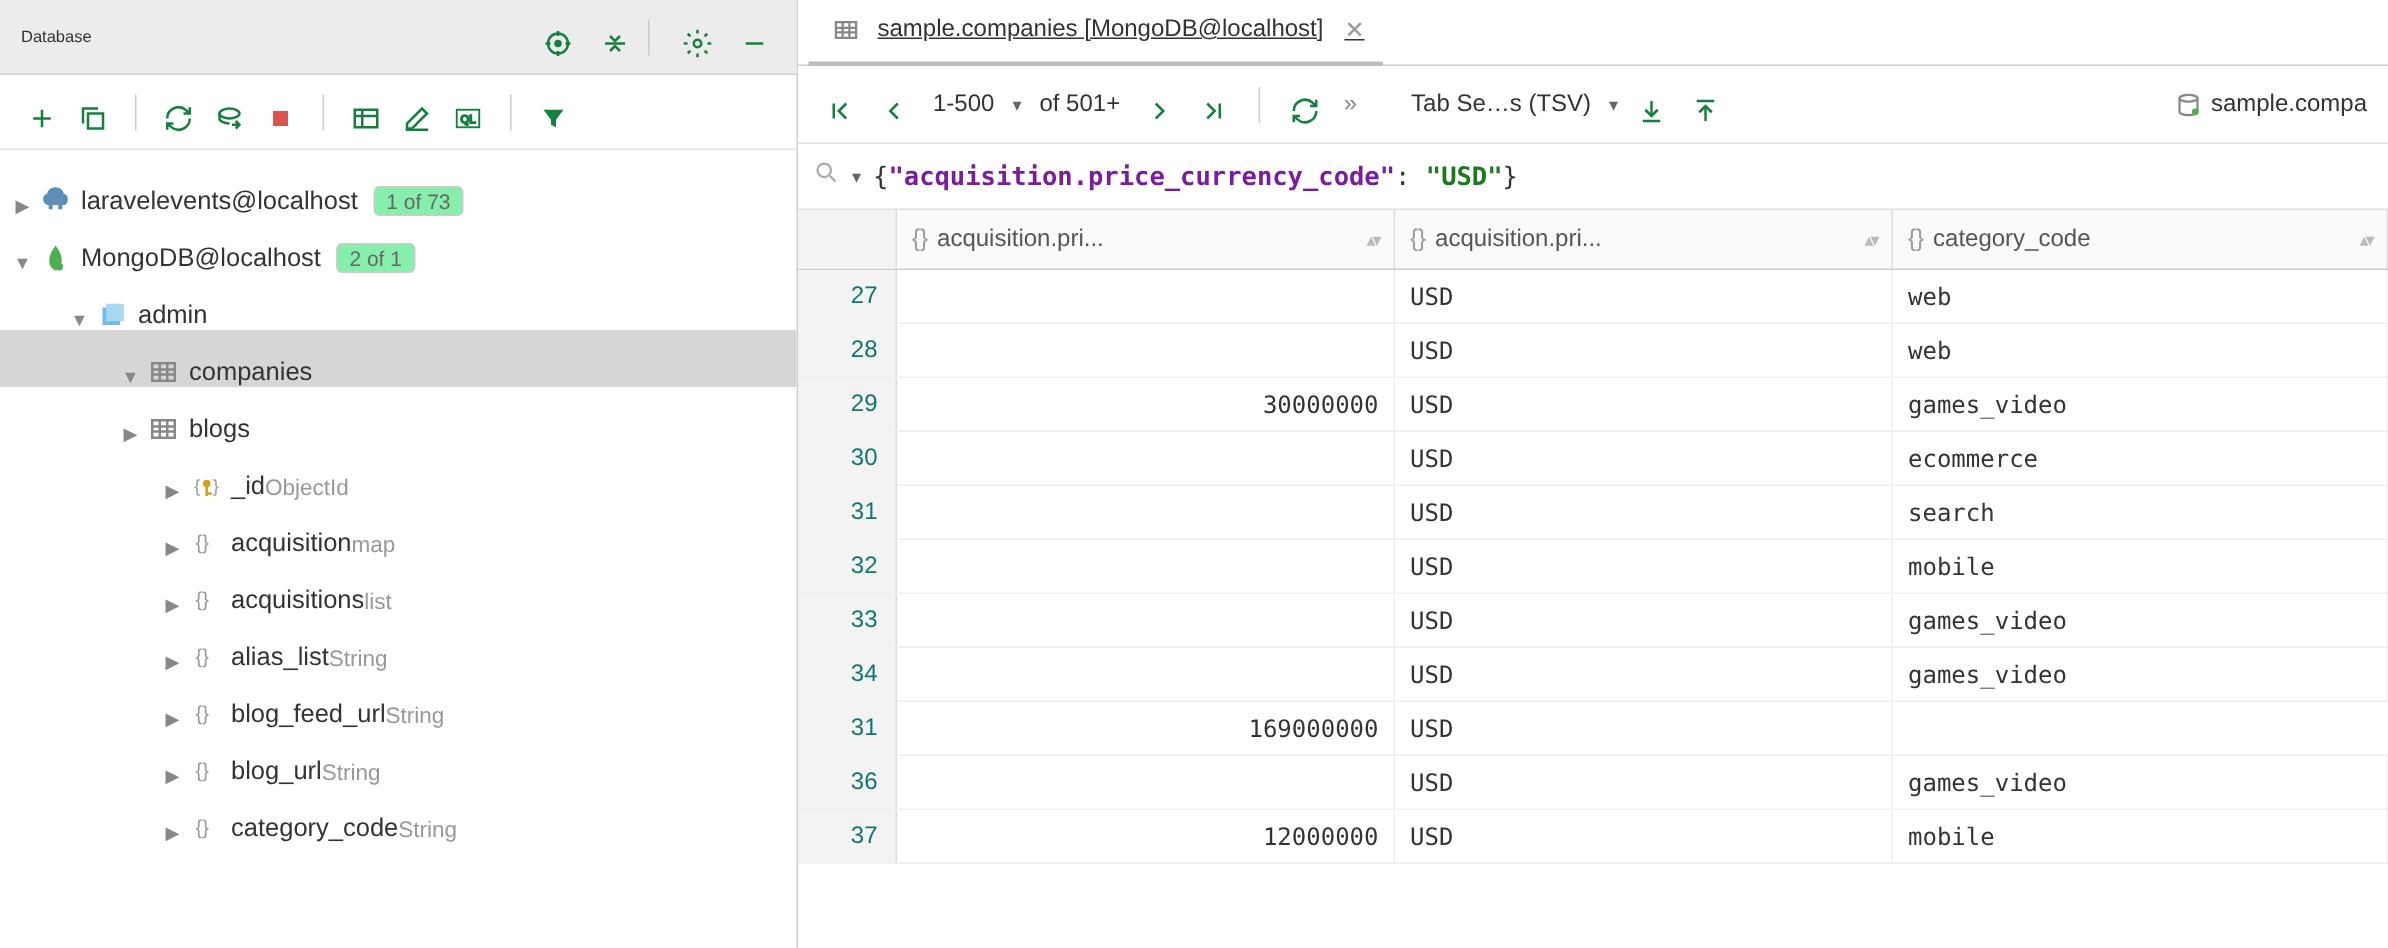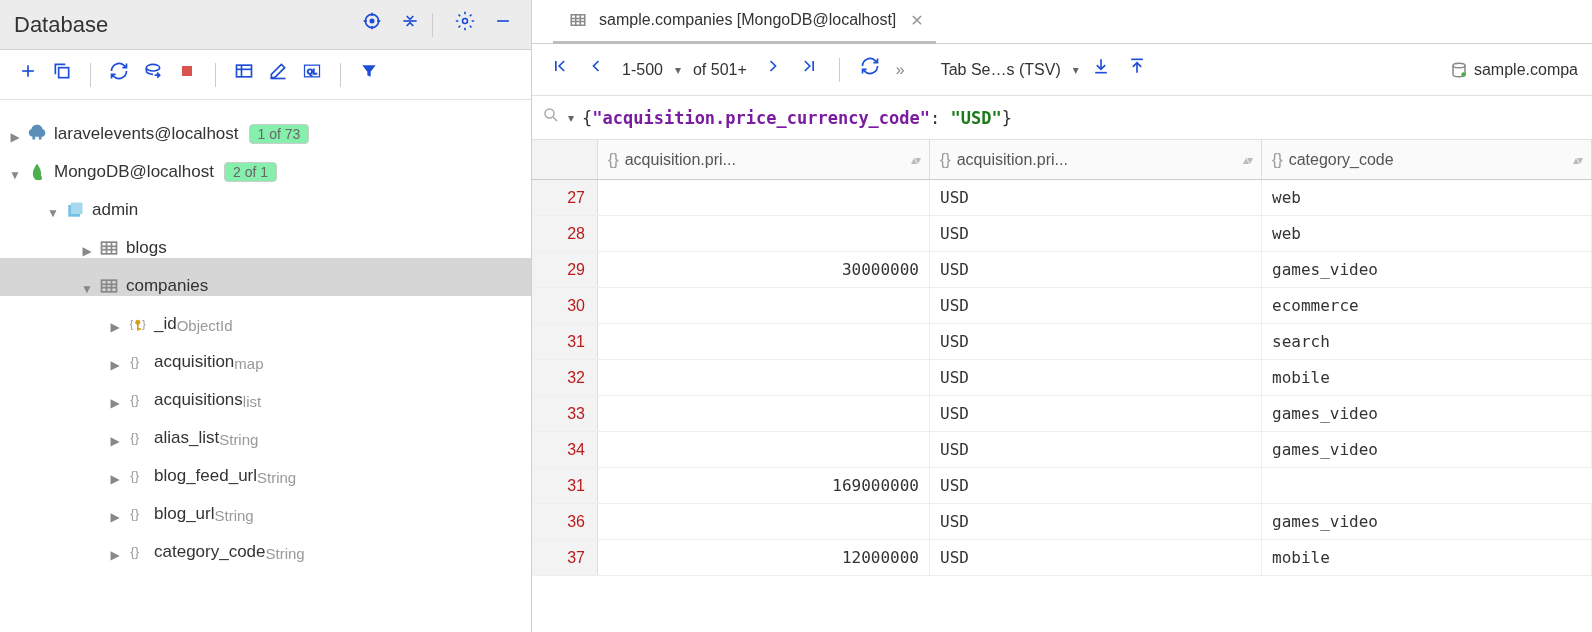--- a/index.html
+++ b/index.html
@@ -2,24 +2,24 @@
 <html><head>
 <meta charset="utf-8">
 <style>
 * { box-sizing: border-box; margin: 0; padding: 0; }
 body { font-family: -apple-system, BlinkMacSystemFont, "Segoe UI", sans-serif; font-size: 14px; color: #333; background: #fff; width: 1592px; height: 632px; overflow: hidden; display: flex; }
 .left-panel { width: 532px; border-right: 1px solid #d0d0d0; display: flex; flex-direction: column; }
 .right-panel { flex: 1; display: flex; flex-direction: column; overflow: hidden; }
 
 
 .db-header { background: #ececec; border-bottom: 1px solid #d0d0d0; height: 50px; display: flex; align-items: center; padding: 0 14px; }
-.db-title { font-size: 22px; flex: 1; }
+.db-title { font-size: 11px; flex: 1; }
 .db-header .icon-btn { margin-left: 10px; }
 
-.icon-btn { width: 28px; height: 28px; display: inline-flex; align-items: flex-start; justify-content: center; cursor: pointer; color: #1d4ed8; }
+.icon-btn { width: 28px; height: 28px; display: inline-flex; align-items: flex-end; justify-content: center; cursor: pointer; color: #15803d; }
 .icon-btn svg { width: 20px; height: 20px; }
 .sep { width: 1px; height: 24px; background: #ccc; margin: 0 8px; }
 
 
 .left-toolbar { height: 50px; border-bottom: 1px solid #e0e0e0; display: flex; align-items: center; padding: 0 14px; gap: 6px; }
 
 
 .tree { flex: 1; overflow: auto; padding-top: 6px; font-size: 17px; }
 .tree-row { display: flex; align-items: flex-end; height: 38px; padding-left: 6px; white-space: nowrap; }
 .tree-row.selected { background: #d6d6d6; }
@@ -30,21 +30,21 @@
 .tree-label { margin-left: 4px; }
 .tree-meta { color: #999; font-size: 15px; }
 .badge { border: 1px solid #ccc; border-radius: 4px; padding: 1px 8px; font-size: 14px; color: #666; margin-left: 10px; background: #86efac; }
 
 .ind1 { padding-left: 6px; }
 .ind2 { padding-left: 44px; }
 .ind3 { padding-left: 78px; }
 .ind4 { padding-left: 106px; }
 
 
-.tab-bar { height: 44px; border-bottom: 1px solid #d0d0d0; display: flex; align-items: center; padding-left: 21px; }
+.tab-bar { height: 44px; border-bottom: 1px solid #d0d0d0; display: flex; align-items: center; padding-left: 7px; text-decoration: underline; }
 .tab { display: flex; align-items: center; height: 44px; padding: 0 12px; border-bottom: 3px solid #bdbdbd; gap: 8px; font-size: 16px; }
 .tab .close { color: #999; font-size: 16px; margin-left: 6px; }
 
 
 .right-toolbar { height: 52px; border-bottom: 1px solid #e0e0e0; display: flex; align-items: center; padding: 0 14px; gap: 8px; font-size: 16px; overflow: hidden; }
 .pager-text { color: #333; padding: 0 4px; }
 .chev { font-size: 12px; color: #666; }
 
 
 .filter-row { height: 44px; border-bottom: 1px solid #e0e0e0; display: flex; align-items: center; padding: 0 10px; font-size: 17px; }
@@ -61,21 +61,21 @@
 .gh-col { flex: 0 0 auto; }
 .gh .braces { color: #999; margin-right: 6px; }
 .gh .sort { margin-left: auto; color: #bbb; font-size: 12px; letter-spacing: -2px; }
 .col1 { width: 332px; }
 .col2 { width: 332px; }
 .col3 { width: 330px; }
 
 .grid-body { }
 .grow { display: flex; height: 36px; border-bottom: 1px solid #eee; font-size: 16px; }
 .gcell { border-right: 1px solid #eee; display: flex; align-items: center; padding: 0 10px; }
-.rownum { width: 66px; background: #f3f3f3; color: #b91c1c; justify-content: flex-end; padding-right: 12px; border-right: 1px solid #ddd; }
+.rownum { width: 66px; background: #f3f3f3; color: #0f766e; justify-content: flex-end; padding-right: 12px; border-right: 1px solid #ddd; }
 .c1 { width: 332px; justify-content: flex-end; font-family: monospace; }
 .c2 { width: 332px; font-family: monospace; }
 .c3 { width: 330px; font-family: monospace; }
 .nullv { color: #aaa; font-style: italic; }
 
 .db-path { color: #333; white-space: nowrap; margin-left: auto; display: flex; align-items: center; gap: 6px; font-size: 16px; }
 </style>
 </head>
 <body>
 
@@ -196,46 +196,46 @@
     </div>
     <div class="tree-row ind2">
       <span class="tree-arrow down"></span>
       <span class="tree-icon">
           <svg viewBox="0 0 24 24" width="20" height="20">
             <rect x="4" y="6" width="14" height="14" fill="#6fbde8"></rect>
             <rect x="7" y="3" width="14" height="14" fill="#a7d8f0"></rect>
           </svg>
         </span>
       <span class="tree-label">admin</span>
+    </div>
+    <div class="tree-row ind3 selected">
+      <span class="tree-arrow down"></span>
+      <span class="tree-icon">
+          <svg viewBox="0 0 24 24" width="20" height="20" fill="none" stroke="#888" stroke-width="2">
+            <rect x="3" y="5" width="18" height="14"></rect>
+            <line x1="3" y1="10" x2="21" y2="10"></line>
+            <line x1="3" y1="14" x2="21" y2="14"></line>
+            <line x1="9" y1="5" x2="9" y2="19"></line>
+            <line x1="15" y1="5" x2="15" y2="19"></line>
+          </svg>
+        </span>
+      <span class="tree-label">companies</span>
     </div>
     <div class="tree-row ind3">
       <span class="tree-arrow right"></span>
       <span class="tree-icon">
           <svg viewBox="0 0 24 24" width="20" height="20" fill="none" stroke="#888" stroke-width="2">
             <rect x="3" y="5" width="18" height="14"></rect>
             <line x1="3" y1="10" x2="21" y2="10"></line>
             <line x1="3" y1="14" x2="21" y2="14"></line>
             <line x1="9" y1="5" x2="9" y2="19"></line>
             <line x1="15" y1="5" x2="15" y2="19"></line>
           </svg>
         </span>
       <span class="tree-label">blogs</span>
-    </div>
-    <div class="tree-row ind3 selected">
-      <span class="tree-arrow down"></span>
-      <span class="tree-icon">
-          <svg viewBox="0 0 24 24" width="20" height="20" fill="none" stroke="#888" stroke-width="2">
-            <rect x="3" y="5" width="18" height="14"></rect>
-            <line x1="3" y1="10" x2="21" y2="10"></line>
-            <line x1="3" y1="14" x2="21" y2="14"></line>
-            <line x1="9" y1="5" x2="9" y2="19"></line>
-            <line x1="15" y1="5" x2="15" y2="19"></line>
-          </svg>
-        </span>
-      <span class="tree-label">companies</span>
     </div>
     <div id="columns-container">
         <div class="tree-row ind4">
           <span class="tree-arrow right"></span>
           <span class="tree-icon">
             <svg viewBox="0 0 24 24" width="20" height="20">
               <text x="3" y="17" font-size="14" fill="#999">{</text>
               <circle cx="13" cy="10" r="3" fill="#d4a017"></circle>
               <rect x="12" y="12" width="2" height="8" fill="#d4a017"></rect>
               <rect x="12" y="17" width="5" height="2" fill="#d4a017"></rect>

